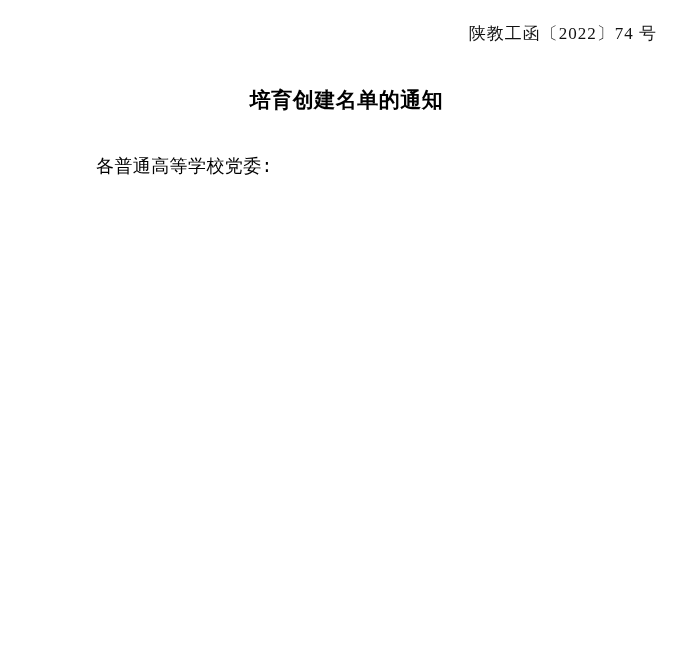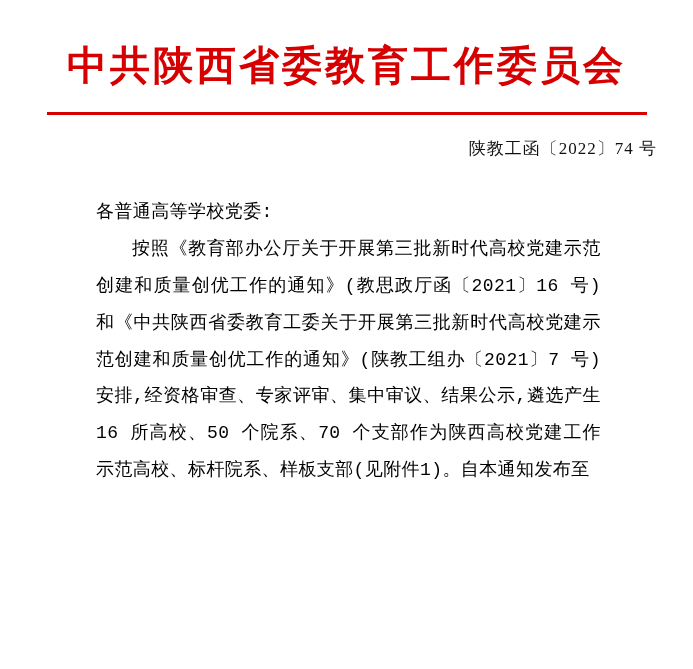--- a/index.html
+++ b/index.html
@@ -76,28 +76,24 @@
   .para {
     text-indent: 2em;
     margin: 0;
   }
 </style>
 </head>
 <body>
 
 <div class="page">
 
-  <div class="letterhead">
-    <div class="letterhead-title">中共陕西省委教育工作委员会</div>
-    <div class="red-rule"></div>
-  </div>
 
   <div class="doc-number">陕教工函〔2022〕74 号</div>
 
   <div class="doc-title">
+    <div>培育创建名单的通知</div>
   </div>
 
   <div class="body-text">
     <p class="para salutation" style="text-indent:0">各普通高等学校党委:</p>
-    <p class="para">按照《教育部办公厅关于开展第三批新时代高校党建示范创建和质量创优工作的通知》(教思政厅函〔2021〕16 号)和《中共陕西省委教育工委关于开展第三批新时代高校党建示范创建和质量创优工作的通知》(陕教工组办〔2021〕7 号)安排,经资格审查、专家评审、集中审议、结果公示,遴选产生 16 所高校、50 个院系、70 个支部作为陕西高校党建工作示范高校、标杆院系、样板支部(见附件1)。自本通知发布至</p>
   </div>
 
 </div>
 
 </body></html>

